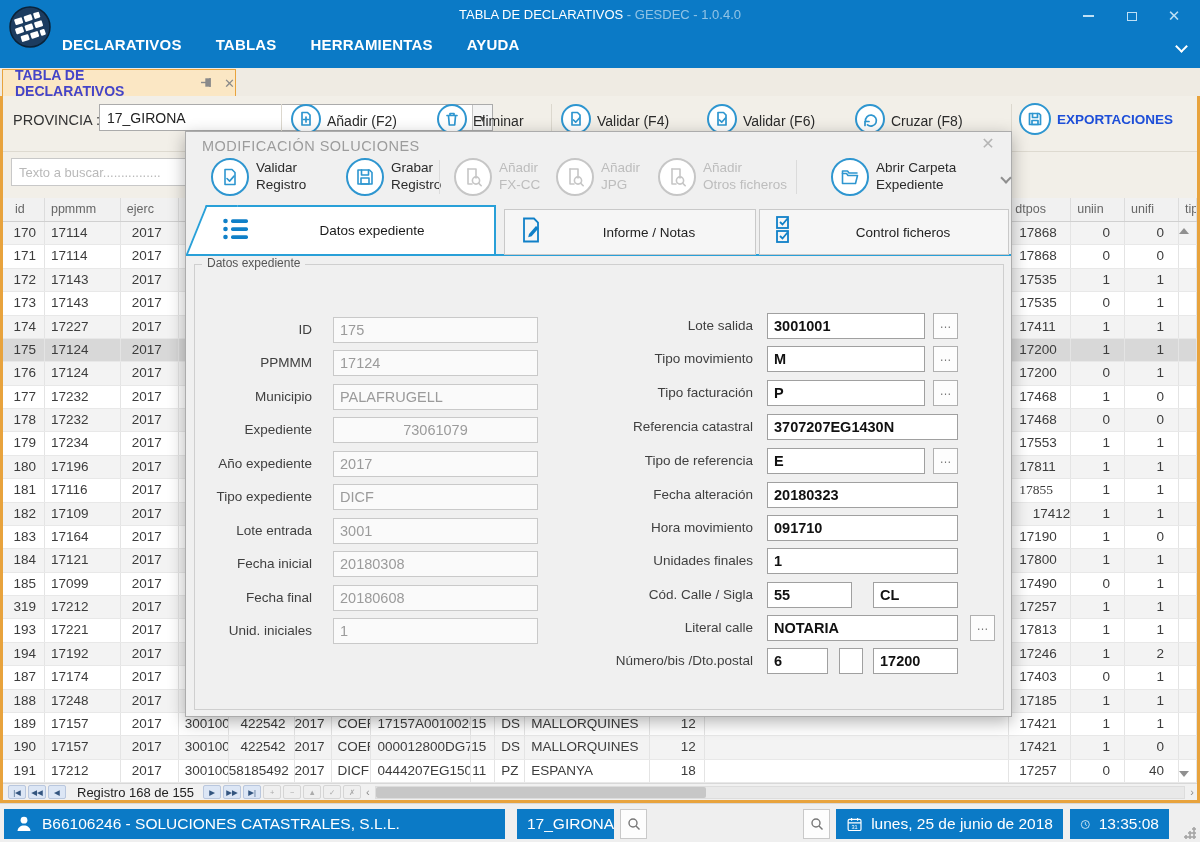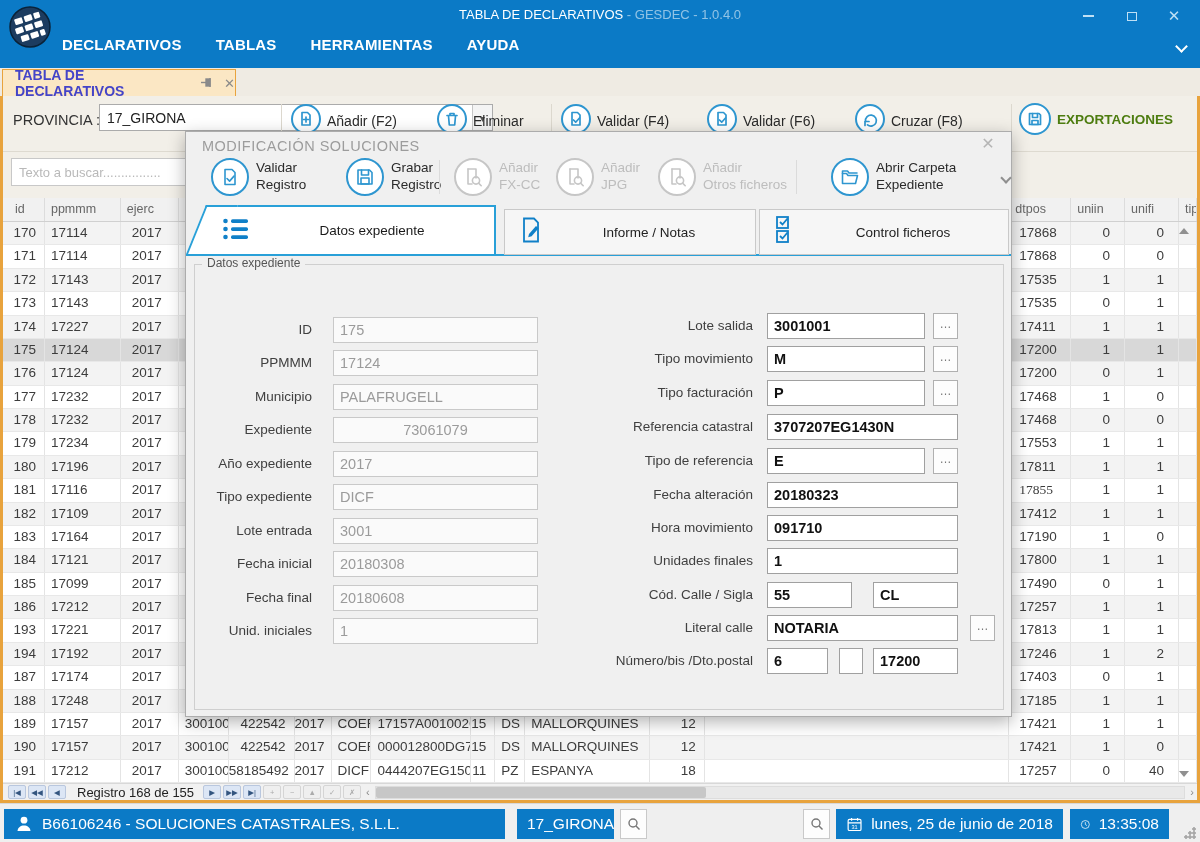--- a/index.html
+++ b/index.html
@@ -34,21 +34,21 @@
   .toolbar{position:absolute;left:0;top:0;width:1194px;height:56px;border-bottom:1px solid #DEDAD0;}
   .prov-label{position:absolute;left:10px;top:16px;font-size:14.5px;color:#333;}
   .combo{position:absolute;left:96px;top:8px;width:394px;height:27px;background:#fff;border:1px solid #ABABAB;display:flex;}
   .combo .val{flex:1;font-size:14px;color:#222;padding:5px 0 0 7px;}
   .combo .arrow{width:20px;border-left:1px solid #C6C6C6;background:#F4F4F4;color:#555;font-size:10px;text-align:center;padding-top:8px;}
   .tb-sep{position:absolute;top:8px;width:1px;height:34px;background:#DCD8CE;}
   .tbtn-ic{position:absolute;top:8px;width:30px;height:30px;}
   .tbtn-lb{position:absolute;top:17px;font-size:14px;color:#2A2A2A;white-space:nowrap;}
   .circ{width:100%;height:100%;border-radius:50%;border:2px solid var(--iconblue);background:#fff;display:flex;align-items:center;justify-content:center;}
   .circ svg{stroke:var(--iconblue);fill:none;stroke-width:1.7;stroke-linecap:round;stroke-linejoin:round;}
-  .exp-lb{position:absolute;left:1054px;top:16px;font-size:13.5px;font-weight:700;color:#4d7c0f;}
+  .exp-lb{position:absolute;left:1054px;top:16px;font-size:13.5px;font-weight:700;color:#1d4ed8;}
   .searchrow{position:absolute;left:0;top:57px;width:1194px;height:45px;}
   .search-input{position:absolute;left:8px;top:5px;width:176px;height:28px;border:1px solid #C8C8C8;background:#fff;font-size:13px;color:#555;padding-left:7px;outline:none;}
   .search-input::placeholder{color:#B9B9B9;}
 
   
   .grid{position:absolute;left:0;top:102px;width:1194px;height:585px;background:#fff;overflow:hidden;}
   .ghead{display:flex;height:24px;background:#F1F1F1;border-bottom:1px solid #D0D0D0;}
   .hcell{font-size:12.5px;color:#666;padding:4px 0 0 6px;border-right:1px solid #DCDCDC;overflow:hidden;white-space:nowrap;}
   .grow{display:flex;height:23.375px;border-bottom:1px solid #E8E8E8;}
   .grow.even{background:#F3F3F3;} .grow.odd{background:#FFFFFF;}
@@ -508,21 +508,21 @@
             <span class="gcell" style="width: 50px;">3</span>
             <span class="gcell ar" style="width: 66px;"></span>
             <span class="gcell ar" style="width: 37px;"></span>
             <span class="gcell" style="width: 40px;"></span>
             <span class="gcell" style="width: 100px;"></span>
             <span class="gcell ar" style="width: 24px;"></span>
             <span class="gcell" style="width: 30px;"></span>
             <span class="gcell" style="width: 125px;"></span>
             <span class="gcell ar" style="width: 55px;"></span>
             <span class="gcell" style="width: 305px;"></span>
-            <span class="gcell" style="width: 62px; padding-left: 10px;">17412</span>
+            <span class="gcell" style="width: 62px; padding-left: 10px; text-align: right;">17412</span>
             <span class="gcell ar" style="width: 54px; padding-right: 14px;">1</span>
             <span class="gcell ar" style="width: 54px; padding-right: 14px;">1</span>
             <span class="gcell" style="width: 18px;"></span>
           </div>
           <div class="grow odd">
             <span class="gcell" style="width: 4px; border-right: none;"></span>
             <span class="gcell ar" style="width: 36px;">183</span>
             <span class="gcell" style="width: 76px;">17164</span>
             <span class="gcell ar" style="width: 58px; padding-right: 16px;">2017</span>
             <span class="gcell" style="width: 50px;">3</span>
@@ -575,21 +575,21 @@
             <span class="gcell" style="width: 125px;"></span>
             <span class="gcell ar" style="width: 55px;"></span>
             <span class="gcell" style="width: 305px;"></span>
             <span class="gcell" style="width: 62px; padding-left: 10px;">17490</span>
             <span class="gcell ar" style="width: 54px; padding-right: 14px;">0</span>
             <span class="gcell ar" style="width: 54px; padding-right: 14px;">1</span>
             <span class="gcell" style="width: 18px;"></span>
           </div>
           <div class="grow even">
             <span class="gcell" style="width: 4px; border-right: none;"></span>
-            <span class="gcell ar" style="width: 36px;">186</span>
+            <span class="gcell ar" style="width: 36px;">319</span>
             <span class="gcell" style="width: 76px;">17212</span>
             <span class="gcell ar" style="width: 58px; padding-right: 16px;">2017</span>
             <span class="gcell" style="width: 50px;">3</span>
             <span class="gcell ar" style="width: 66px;"></span>
             <span class="gcell ar" style="width: 37px;"></span>
             <span class="gcell" style="width: 40px;"></span>
             <span class="gcell" style="width: 100px;"></span>
             <span class="gcell ar" style="width: 24px;"></span>
             <span class="gcell" style="width: 30px;"></span>
             <span class="gcell" style="width: 125px;"></span>

